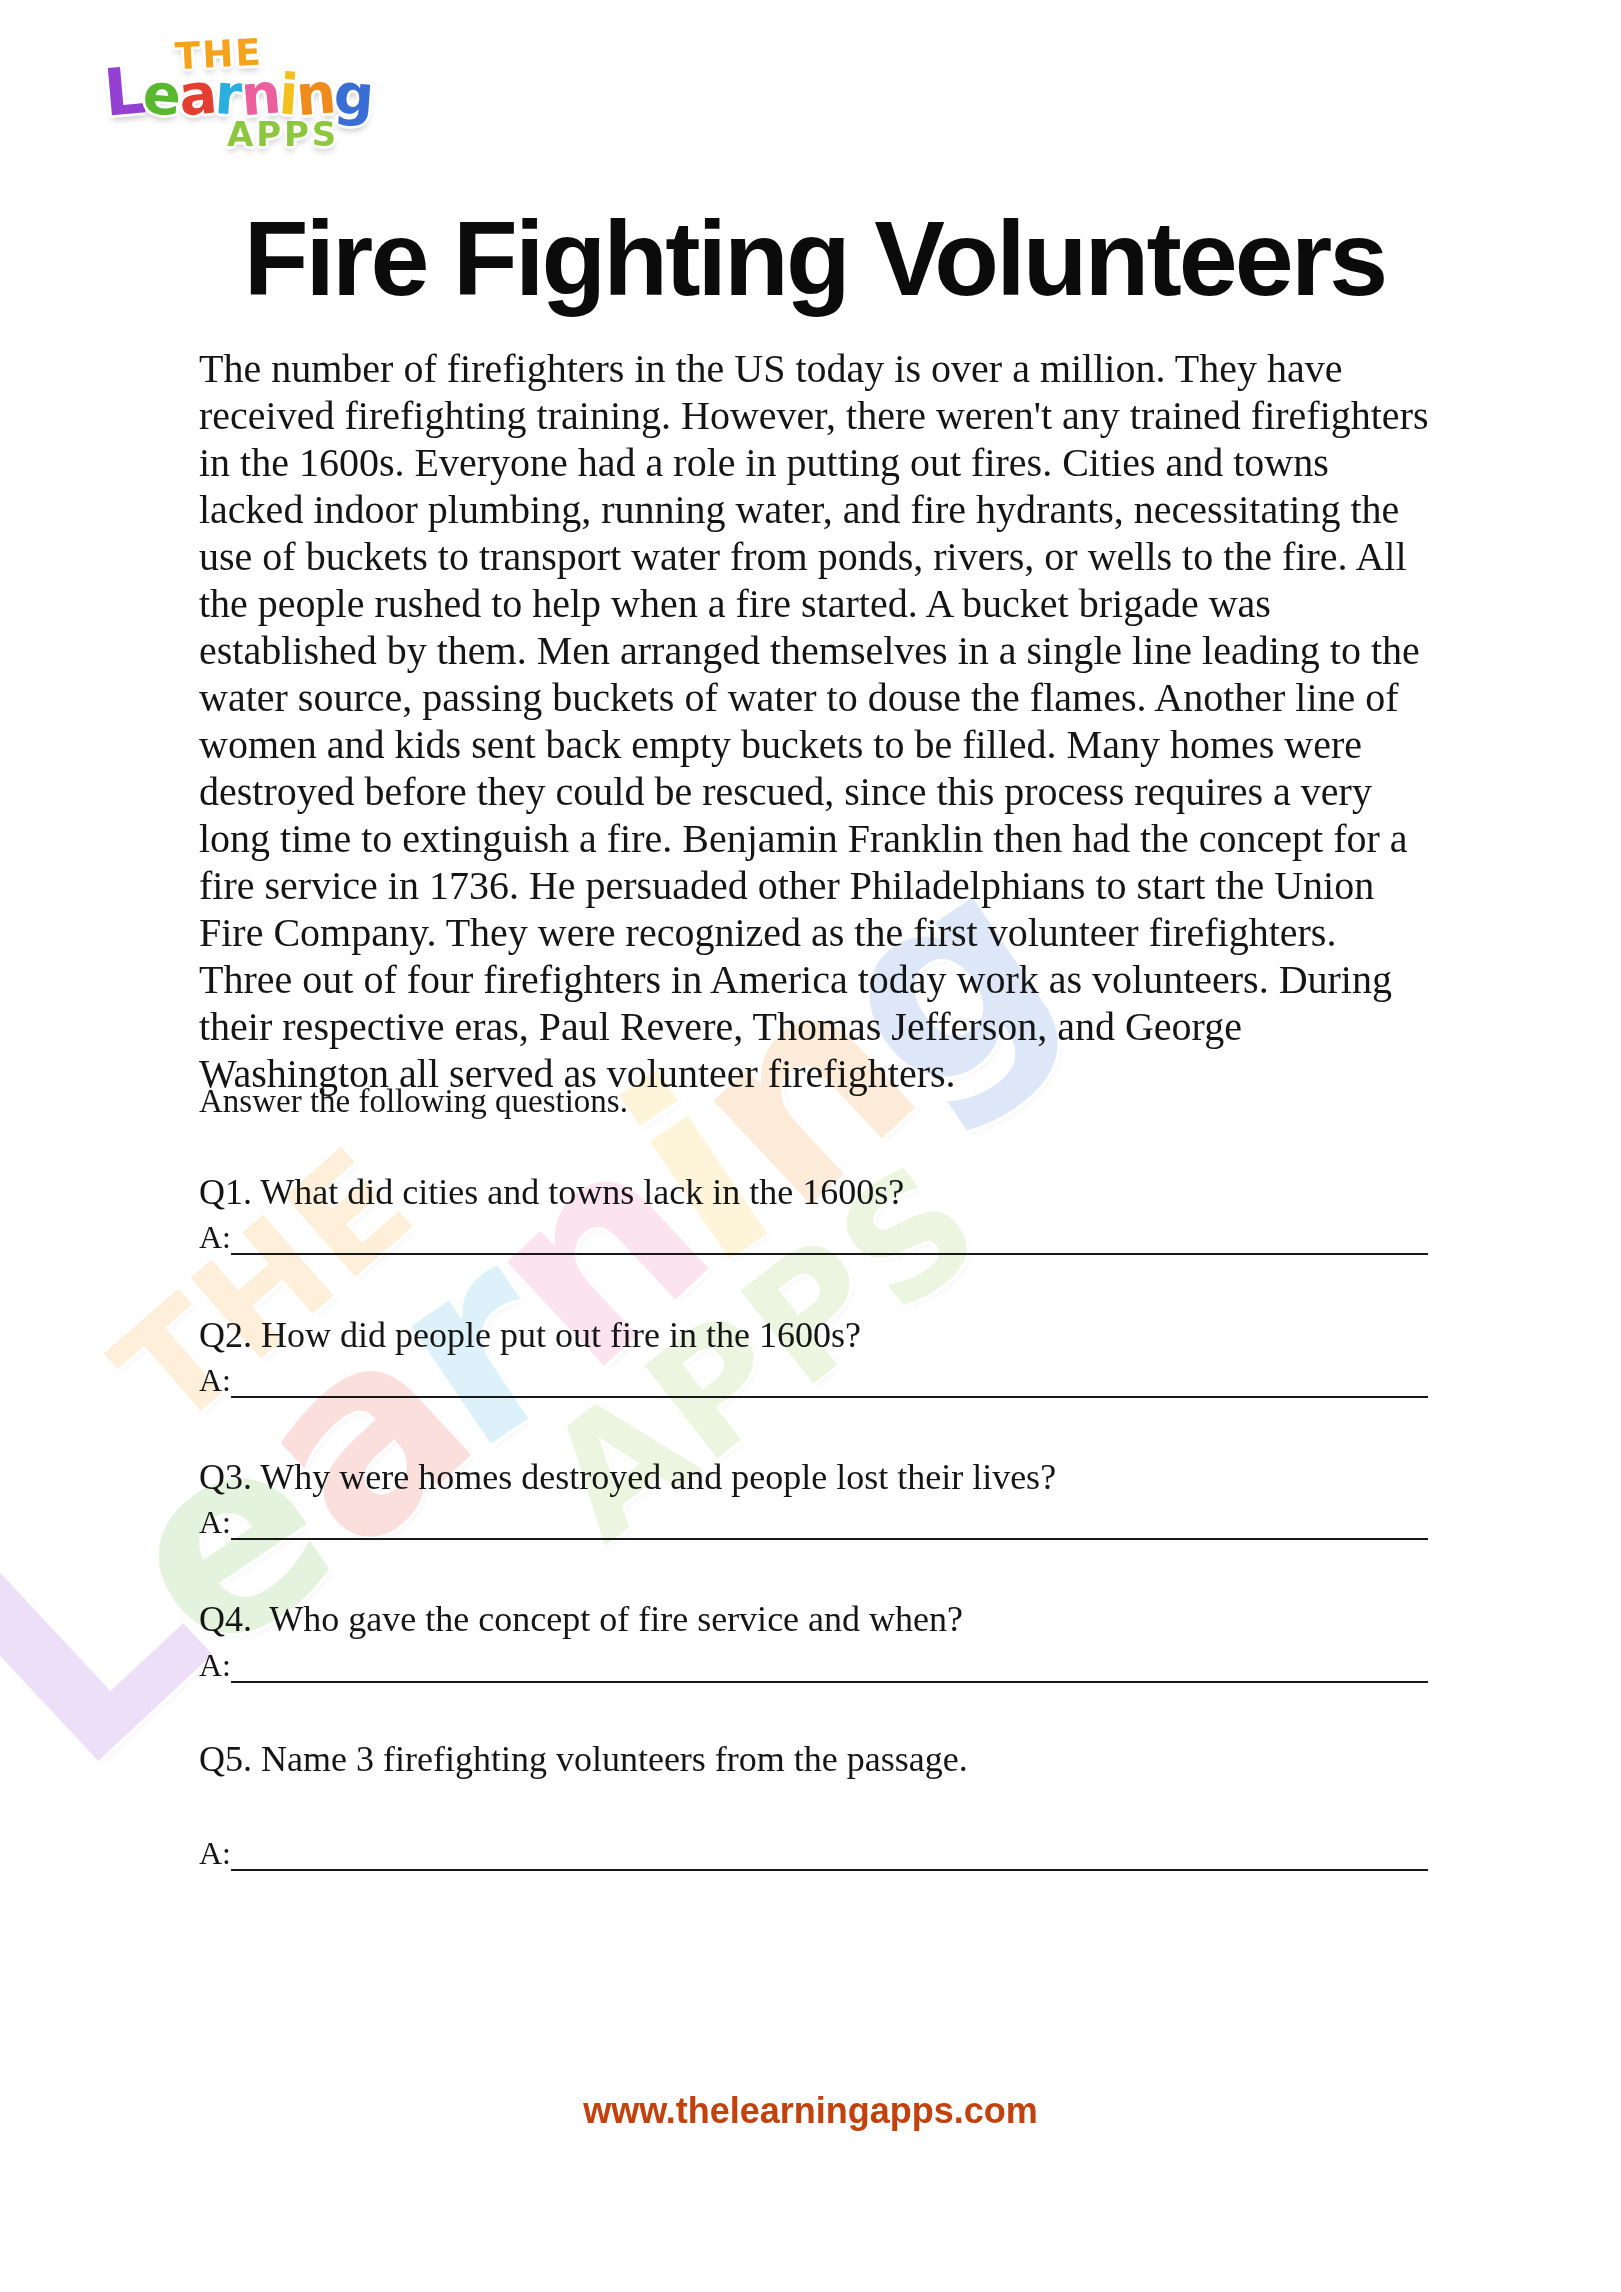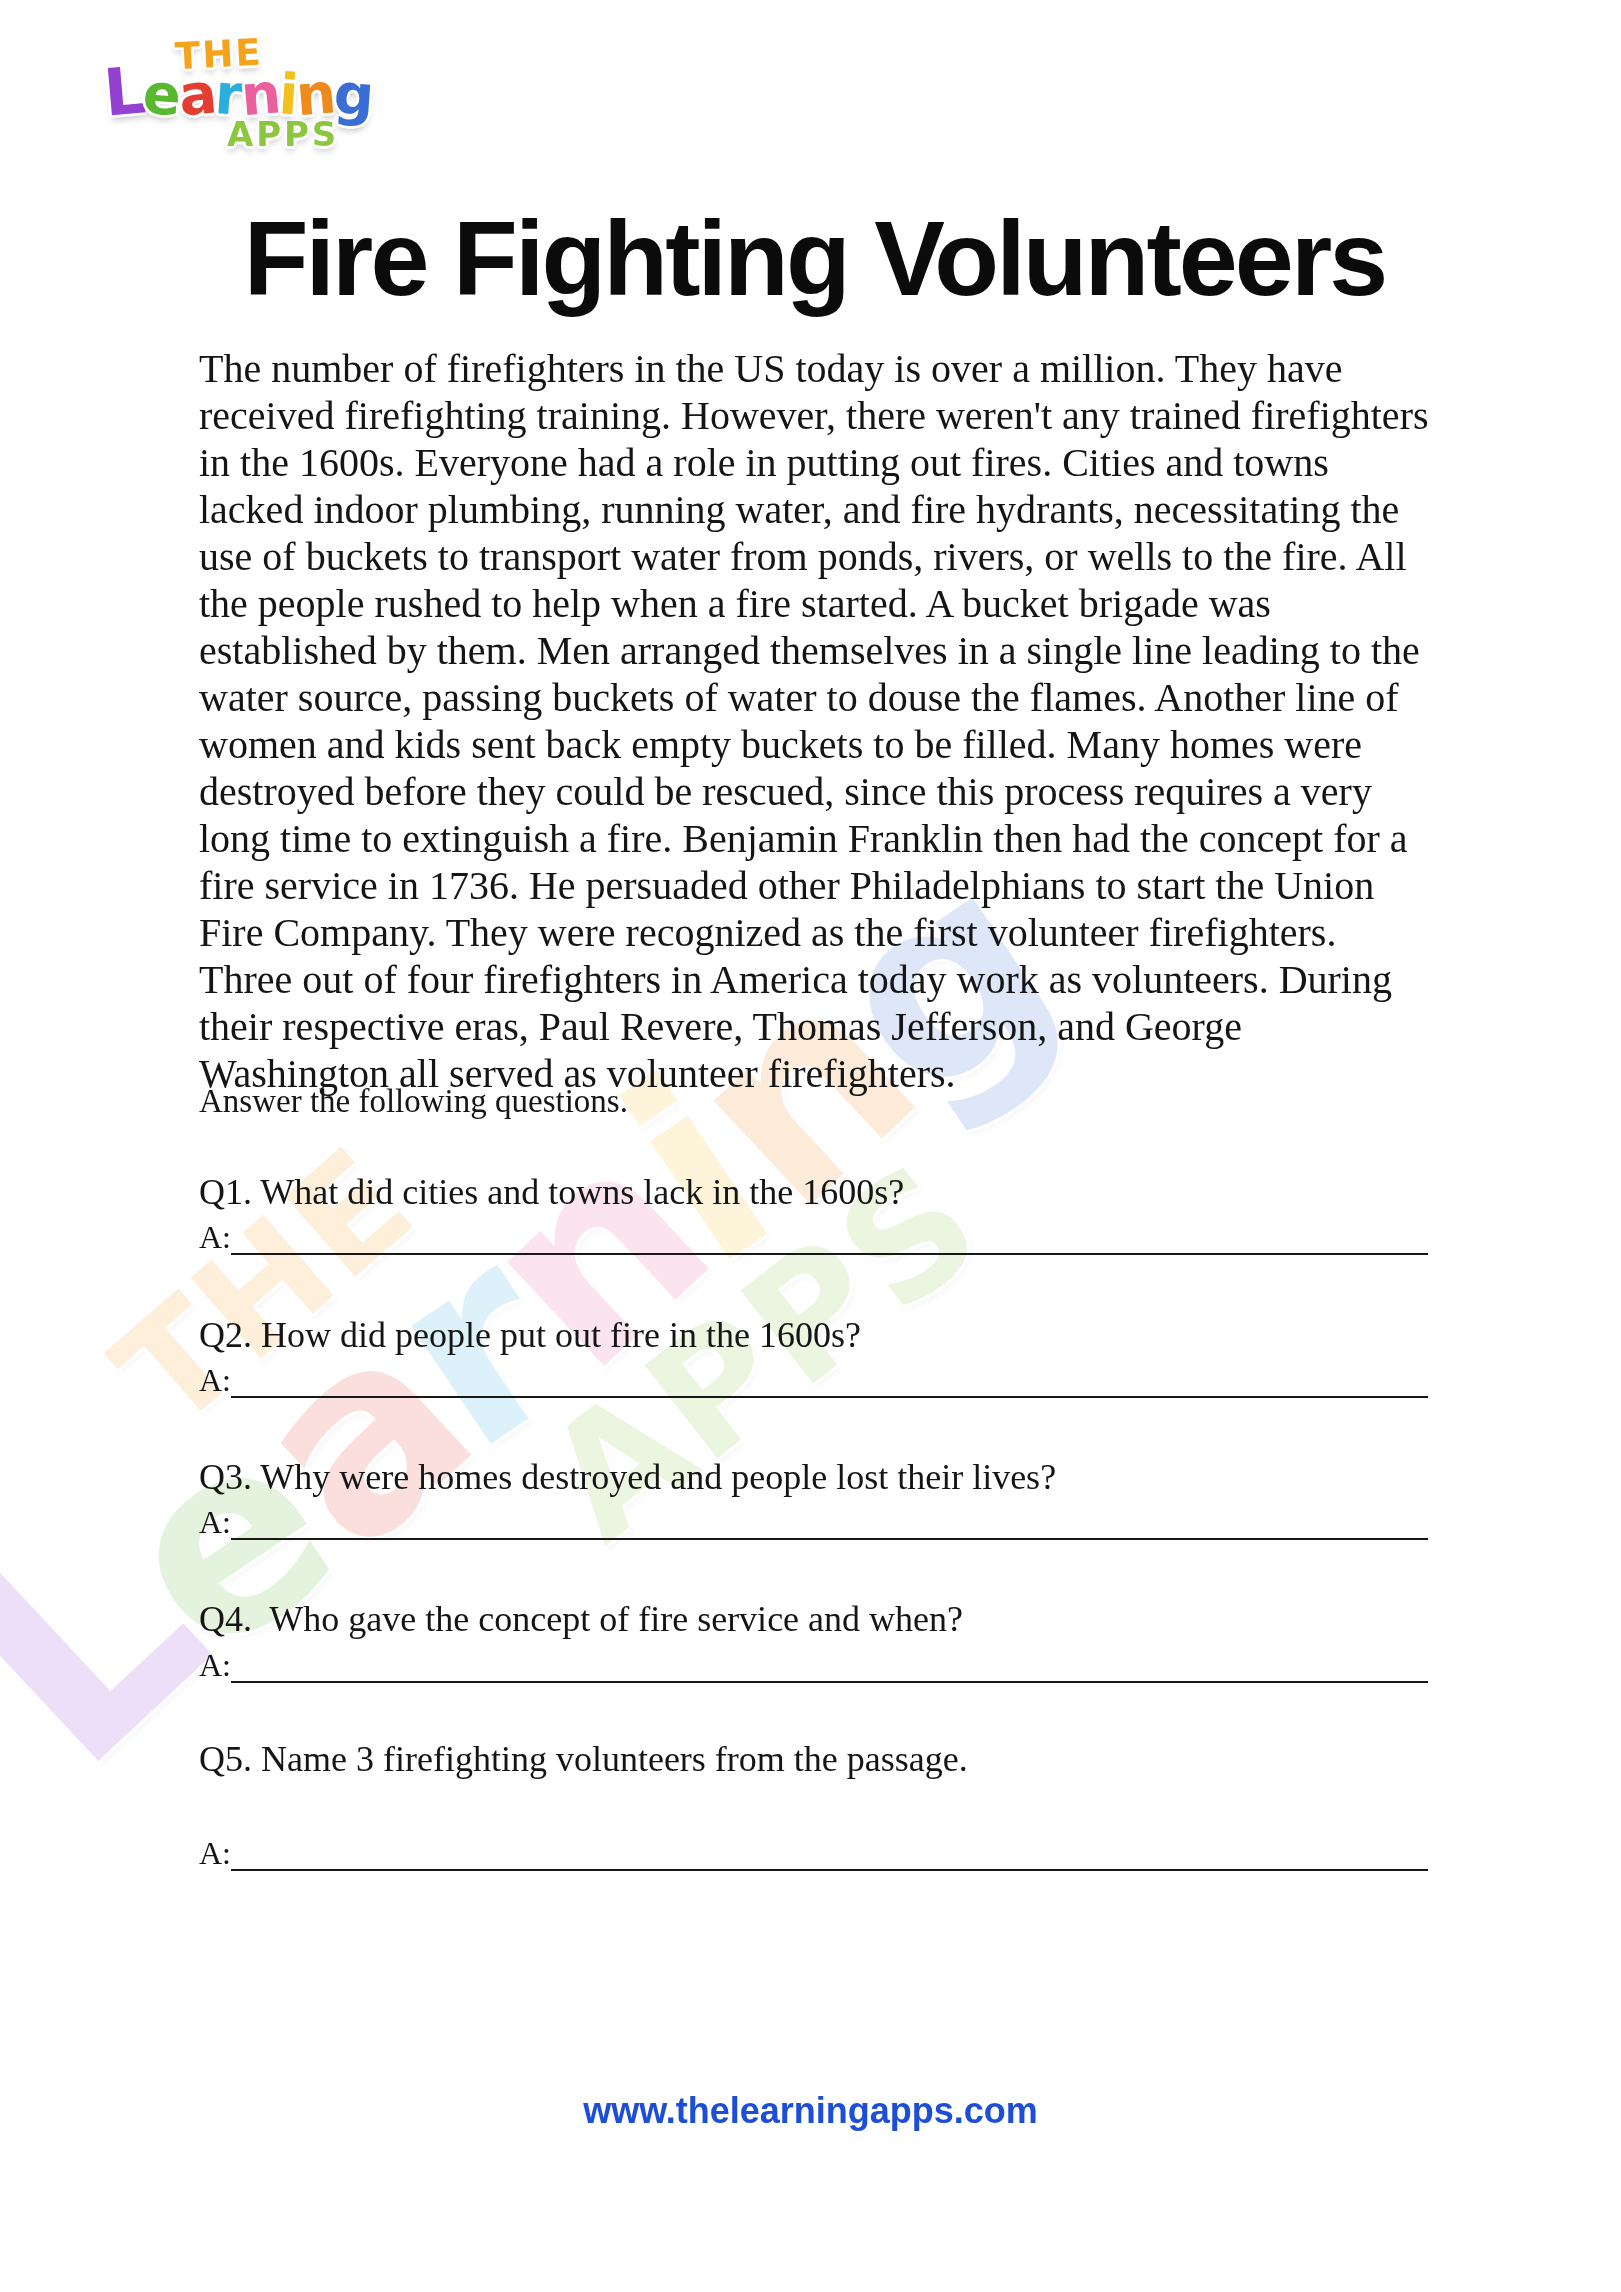--- a/index.html
+++ b/index.html
@@ -91,21 +91,21 @@
   .a1 { top:1215px; } .a2 { top:1358px; } .a3 { top:1500px; } .a4 { top:1643px; } .a5 { top:1831px; }
   .answer-prefix { flex:0 0 auto; }
   .answer-line { flex:1 1 auto; border-bottom:2.9px solid #181818; margin-bottom:4.9px; height:29px; }
 
   .footer {
     position:absolute; top:2090px; left:0; width:100%;
     text-align:center;
     font-family:"Liberation Sans", sans-serif;
     font-weight:bold;
     font-size:36px;
-    color:#1d4ed8;
+    color:#c2410c;
   }
 </style>
 </head>
 <body>
 
 <div class="page">
 
   <div class="watermark" aria-hidden="true">
     <div class="logo-inner">
       <div class="word-the outlined">THE</div>

